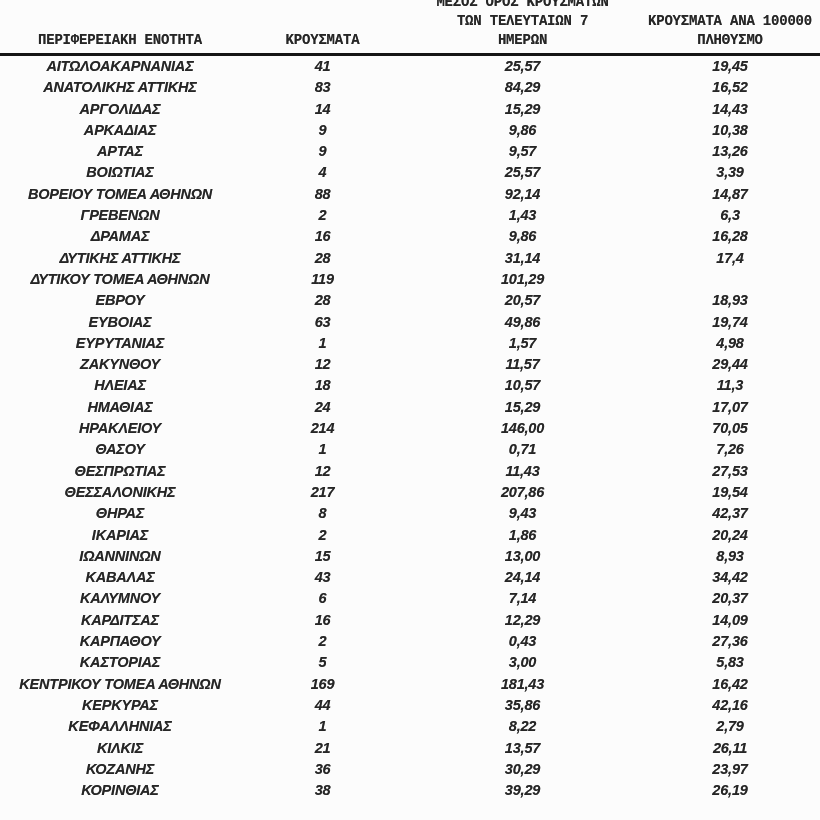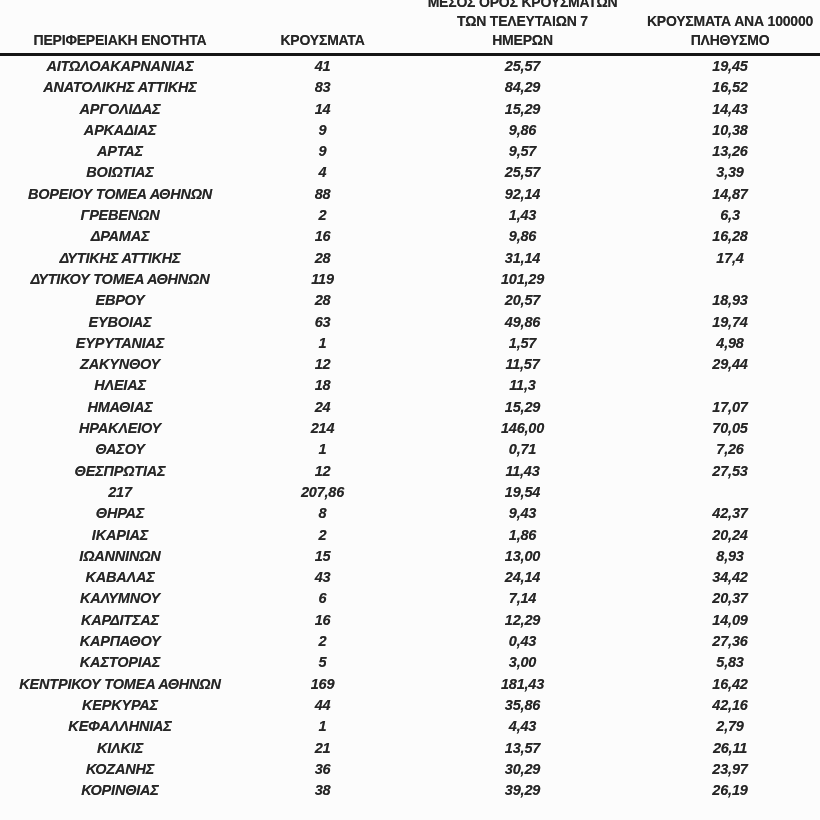--- a/index.html
+++ b/index.html
@@ -31,20 +31,21 @@
     height: 53px;
     border-bottom: 3px solid #161616;
     box-sizing: content-box;
   }
   .th {
     position: relative;
     font-size: 14px;
     letter-spacing: -0.2px;
     text-align: center;
     white-space: nowrap;
+    font-family: Liberation Mono, monospace;
   }
   .th .hstack {
     position: absolute;
     bottom: 3px;
     left: 0;
     right: 0;
   }
   .hline {
     line-height: 19px;
     white-space: nowrap;
@@ -185,20 +186,21 @@
         </div>
         <div class="row">
           <div class="cell">ΖΑΚΥΝΘΟΥ</div>
           <div class="cell">12</div>
           <div class="cell">11,57</div>
           <div class="cell">29,44</div>
         </div>
         <div class="row">
           <div class="cell">ΗΛΕΙΑΣ</div>
           <div class="cell">18</div>
+          <div class="cell">10,57</div>
           <div class="cell">11,3</div>
         </div>
         <div class="row">
           <div class="cell">ΗΜΑΘΙΑΣ</div>
           <div class="cell">24</div>
           <div class="cell">15,29</div>
           <div class="cell">17,07</div>
         </div>
         <div class="row">
           <div class="cell">ΗΡΑΚΛΕΙΟΥ</div>
@@ -212,20 +214,21 @@
           <div class="cell">0,71</div>
           <div class="cell">7,26</div>
         </div>
         <div class="row">
           <div class="cell">ΘΕΣΠΡΩΤΙΑΣ</div>
           <div class="cell">12</div>
           <div class="cell">11,43</div>
           <div class="cell">27,53</div>
         </div>
         <div class="row">
+          <div class="cell">ΘΕΣΣΑΛΟΝΙΚΗΣ</div>
           <div class="cell">217</div>
           <div class="cell">207,86</div>
           <div class="cell">19,54</div>
         </div>
         <div class="row">
           <div class="cell">ΘΗΡΑΣ</div>
           <div class="cell">8</div>
           <div class="cell">9,43</div>
           <div class="cell">42,37</div>
         </div>
@@ -279,21 +282,21 @@
         </div>
         <div class="row">
           <div class="cell">ΚΕΡΚΥΡΑΣ</div>
           <div class="cell">44</div>
           <div class="cell">35,86</div>
           <div class="cell">42,16</div>
         </div>
         <div class="row">
           <div class="cell">ΚΕΦΑΛΛΗΝΙΑΣ</div>
           <div class="cell">1</div>
-          <div class="cell">4,43</div>
+          <div class="cell">8,22</div>
           <div class="cell">2,79</div>
         </div>
         <div class="row">
           <div class="cell">ΚΙΛΚΙΣ</div>
           <div class="cell">21</div>
           <div class="cell">13,57</div>
           <div class="cell">26,11</div>
         </div>
         <div class="row">
           <div class="cell">ΚΟΖΑΝΗΣ</div>

